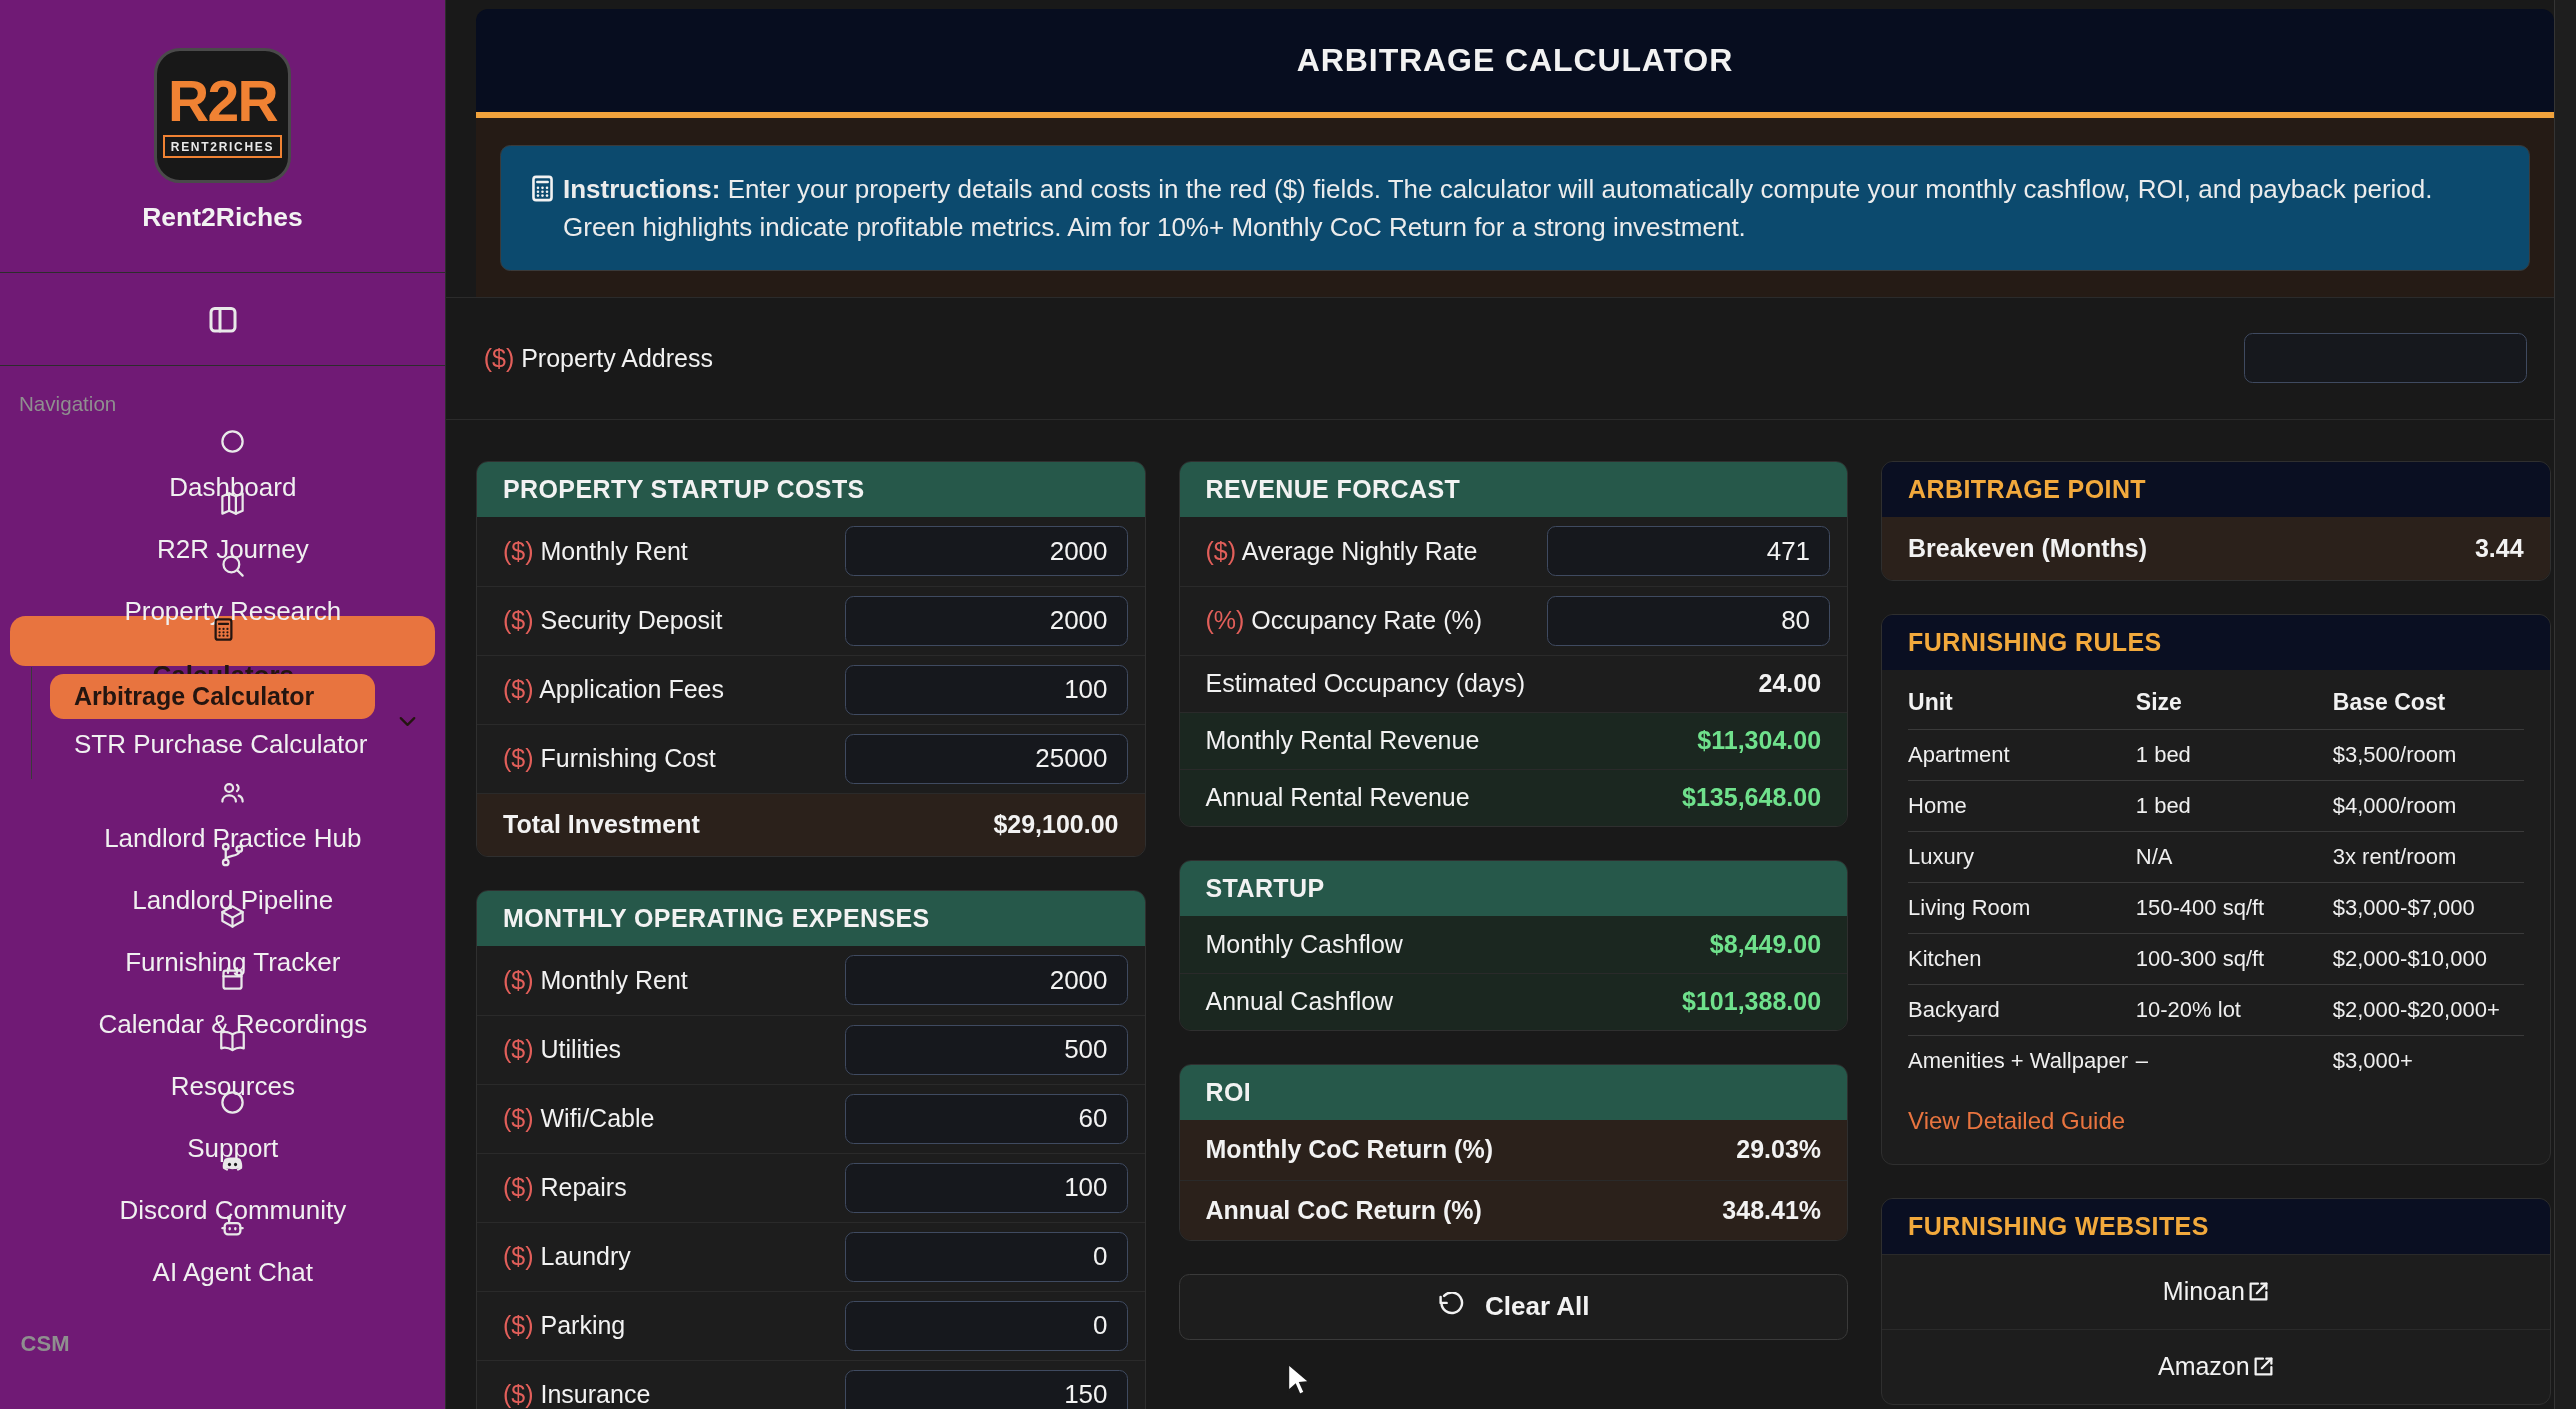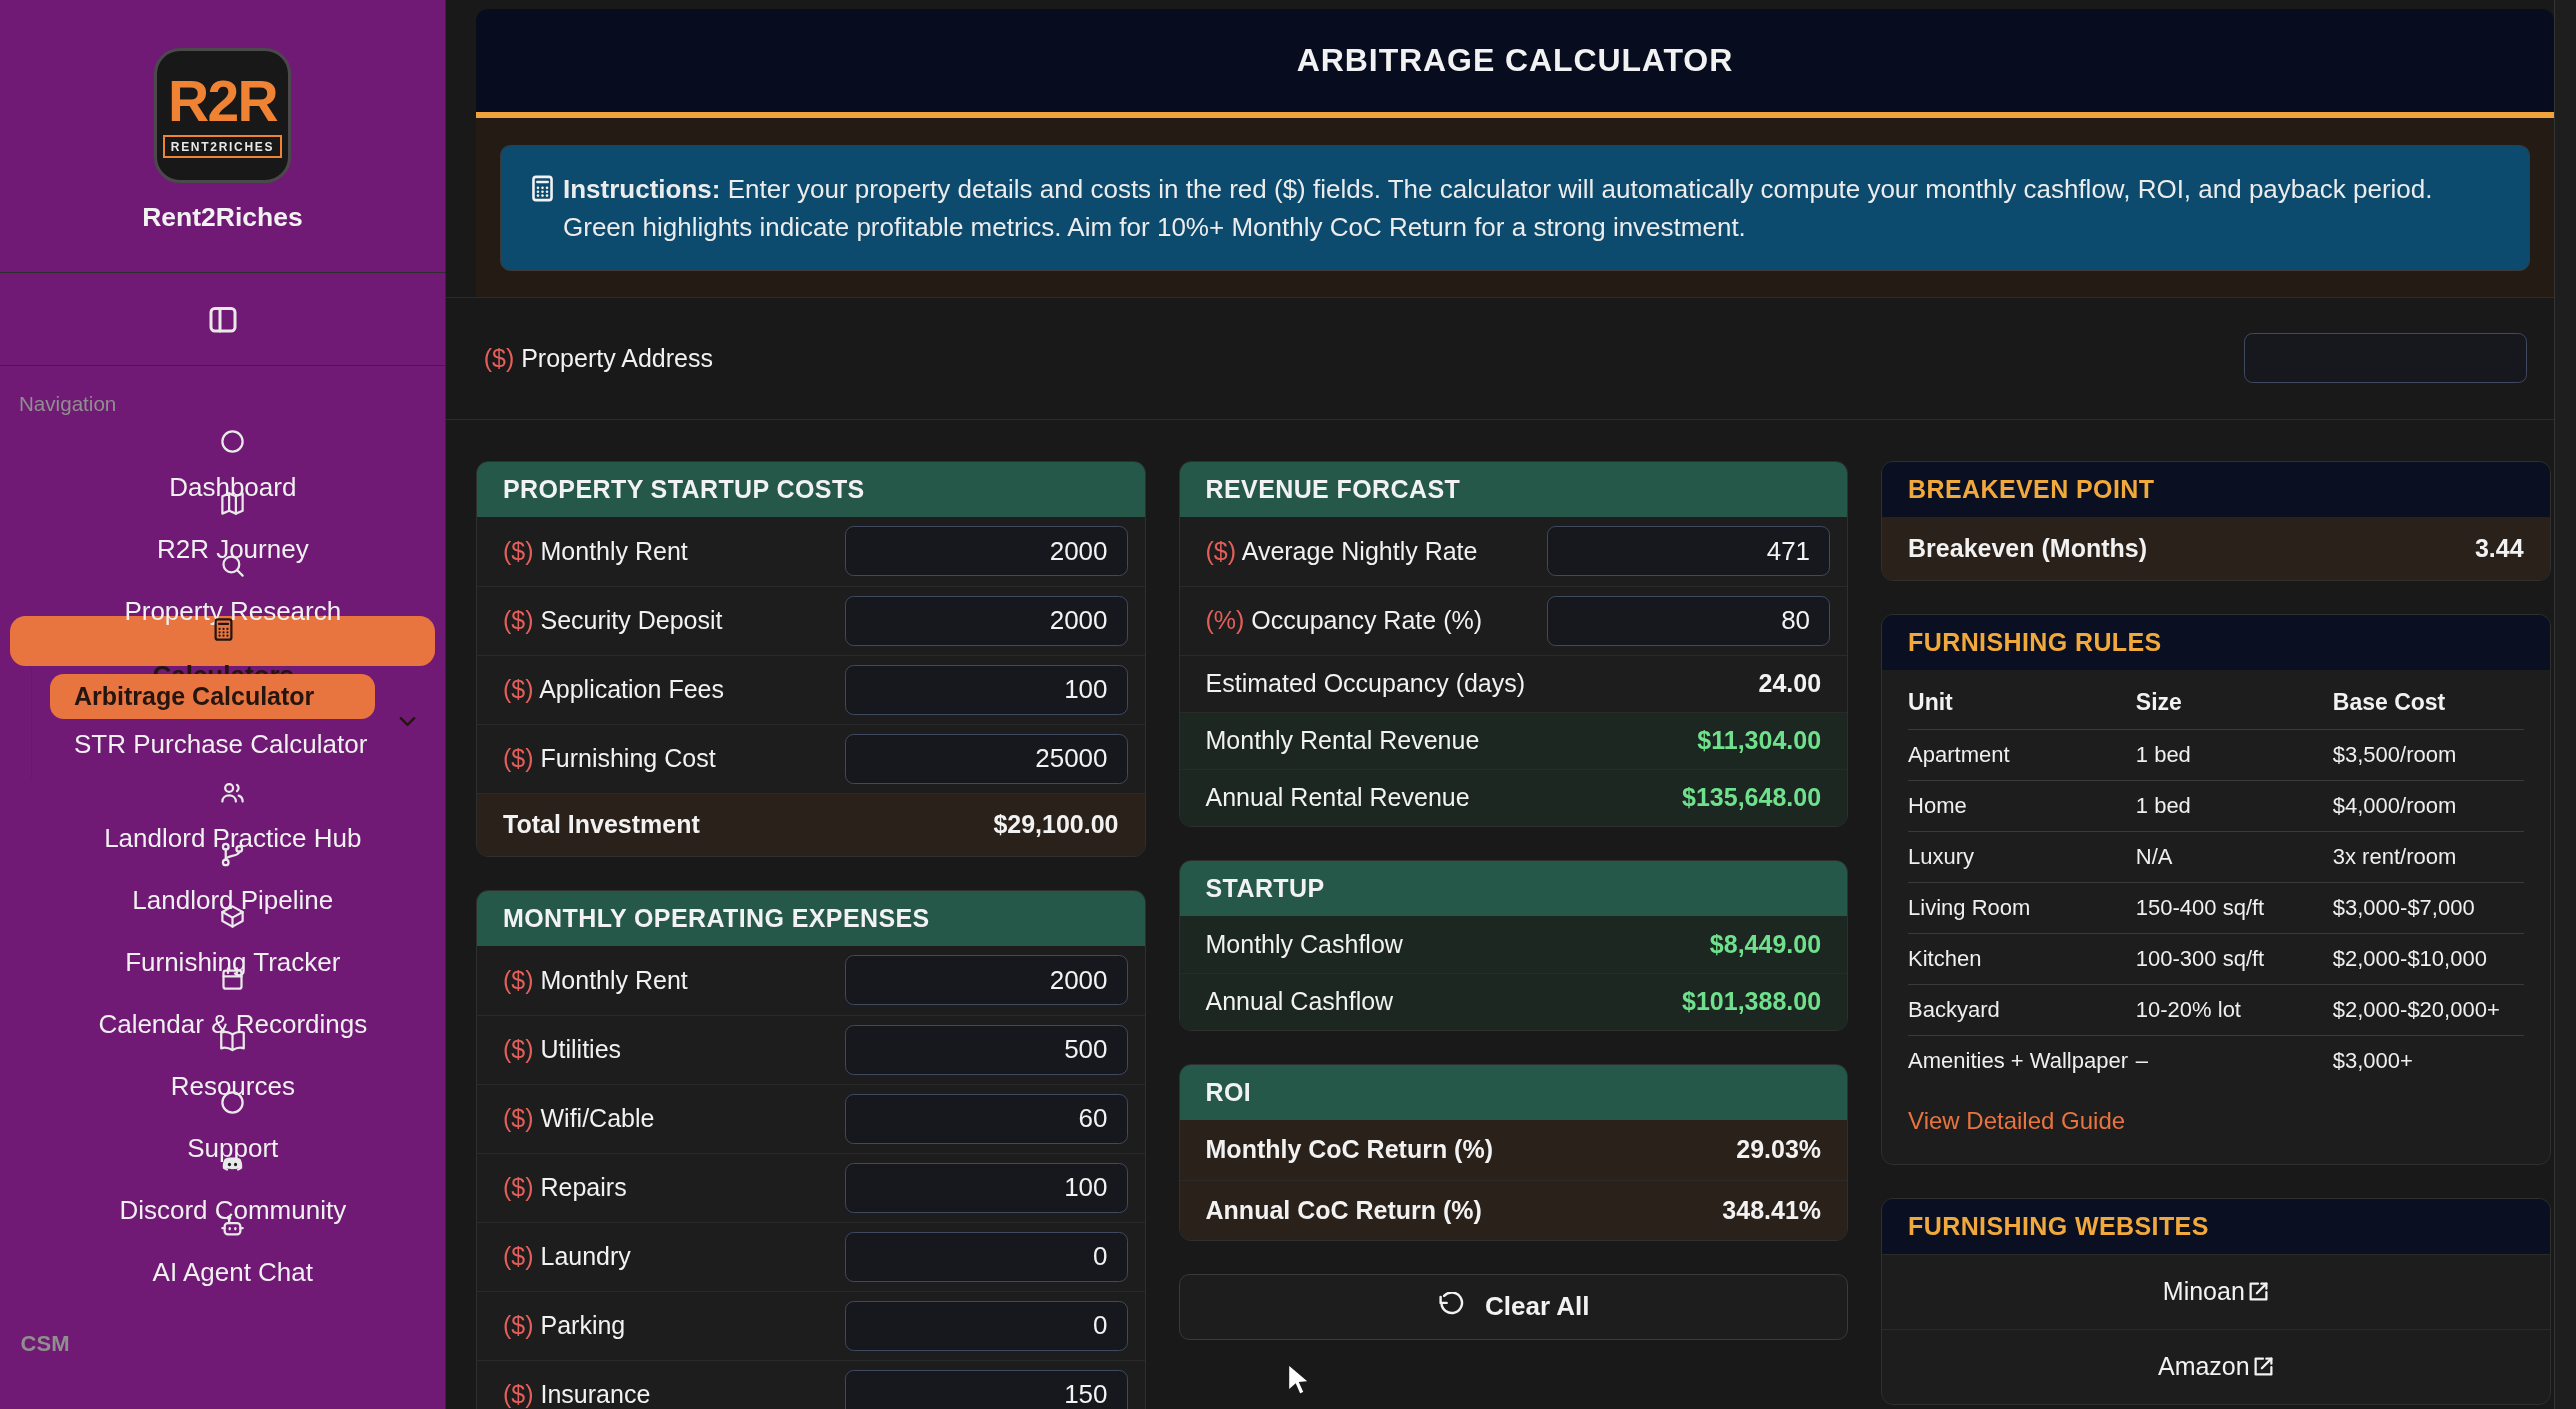--- a/index.html
+++ b/index.html
@@ -398,21 +398,21 @@
           <svg class="icn white" viewBox="0 0 24 24">
             <path d="M3 4v5h5"></path>
               <path d="M3.7 9a8.5 8.5 0 1 0 2.2-5.8"></path>
           </svg>
           <span>Clear All</span>
         </button>
       </div>
 
       <div>
         <div class="card">
-          <div class="card-head navybg">BREAKEVEN POINT</div>
+          <div class="card-head navybg">ARBITRAGE POINT</div>
           <div class="row total-row" style="border-top:none">
             <span class="lbl">Breakeven (Months)</span>
             <span class="val">3.44</span>
           </div>
         </div>
 
         <div class="card">
           <div class="card-head navybg">FURNISHING RULES</div>
           <div class="rules-body">
             <table class="rtable">

